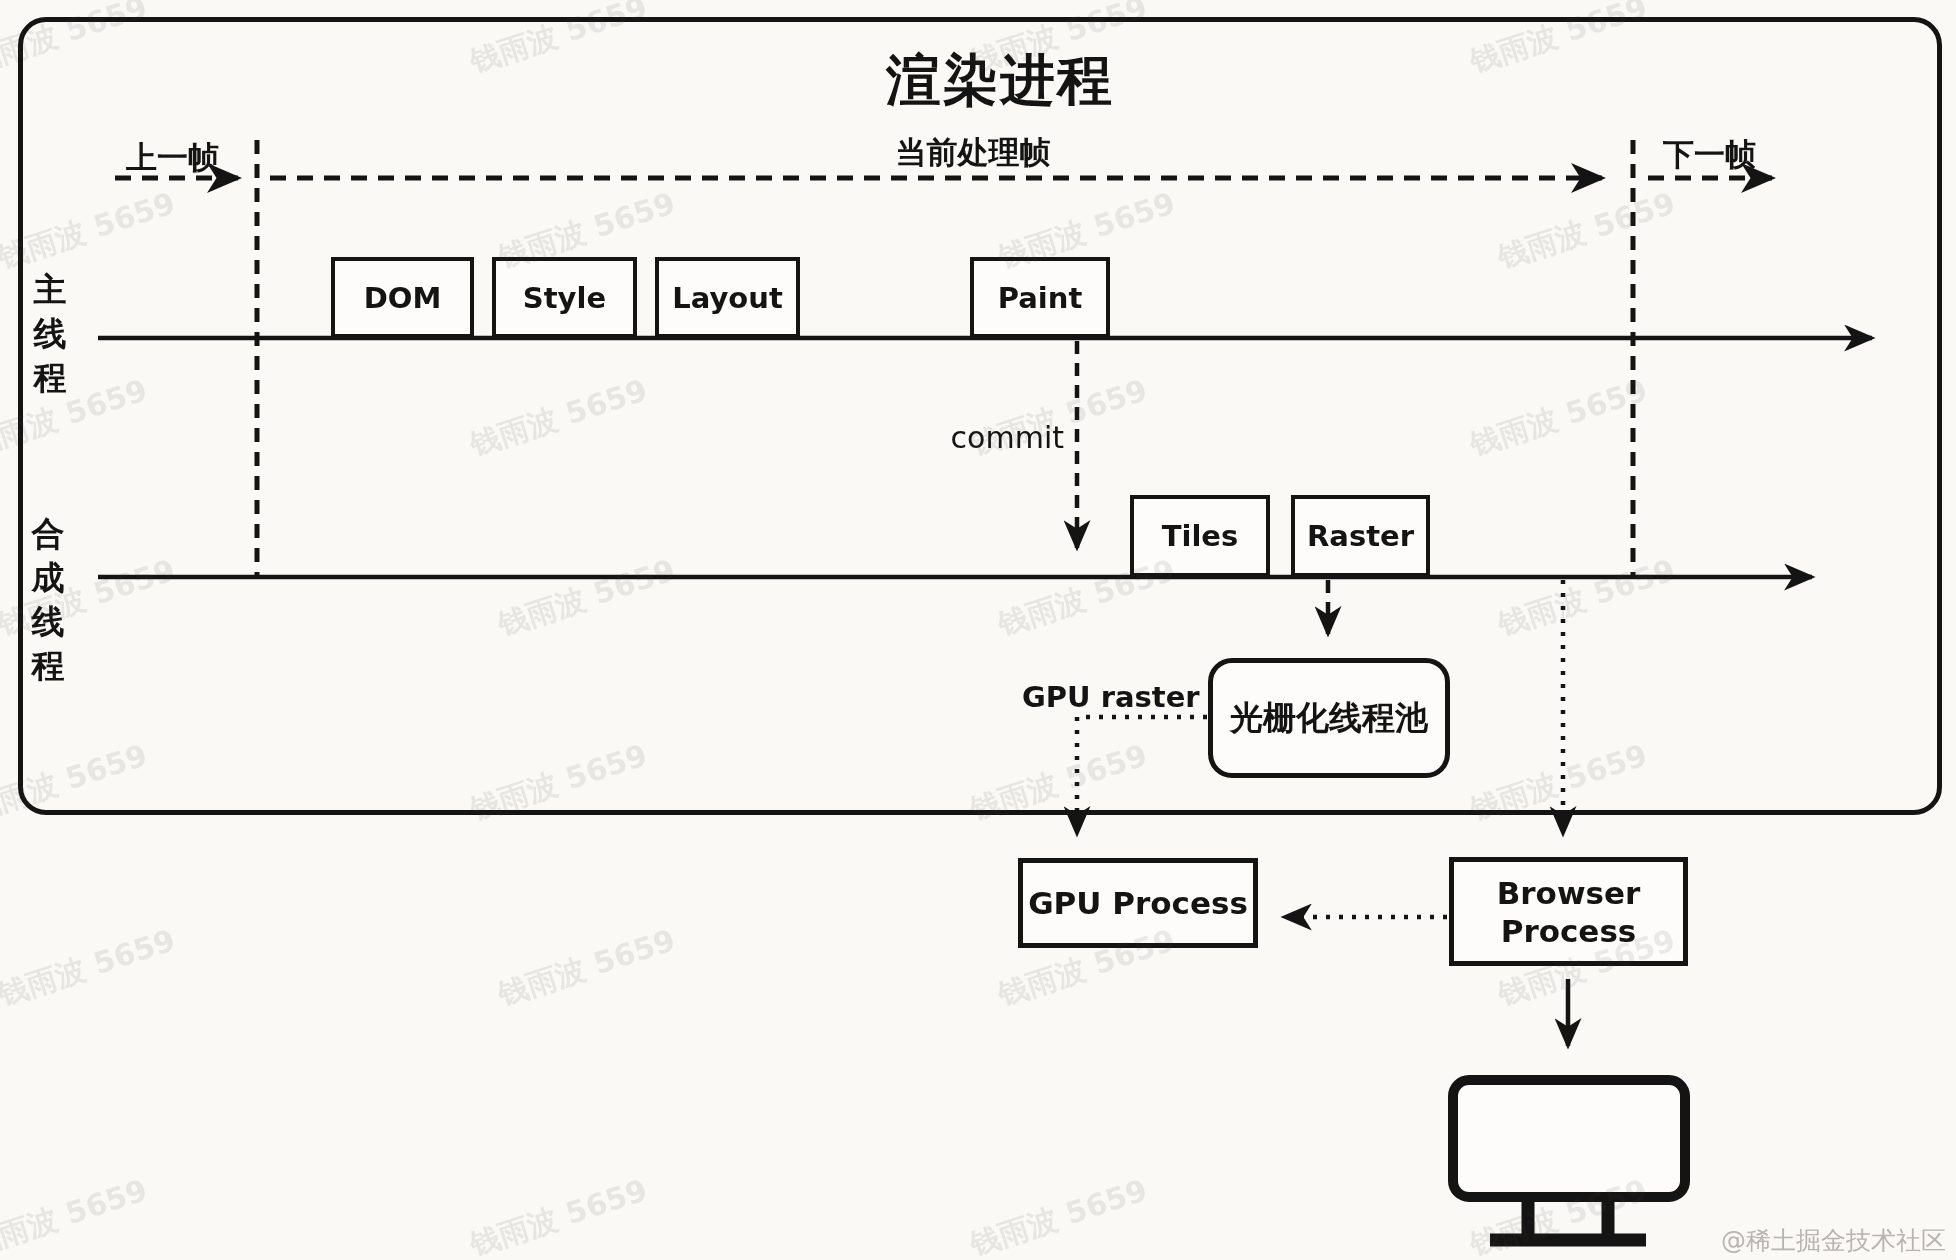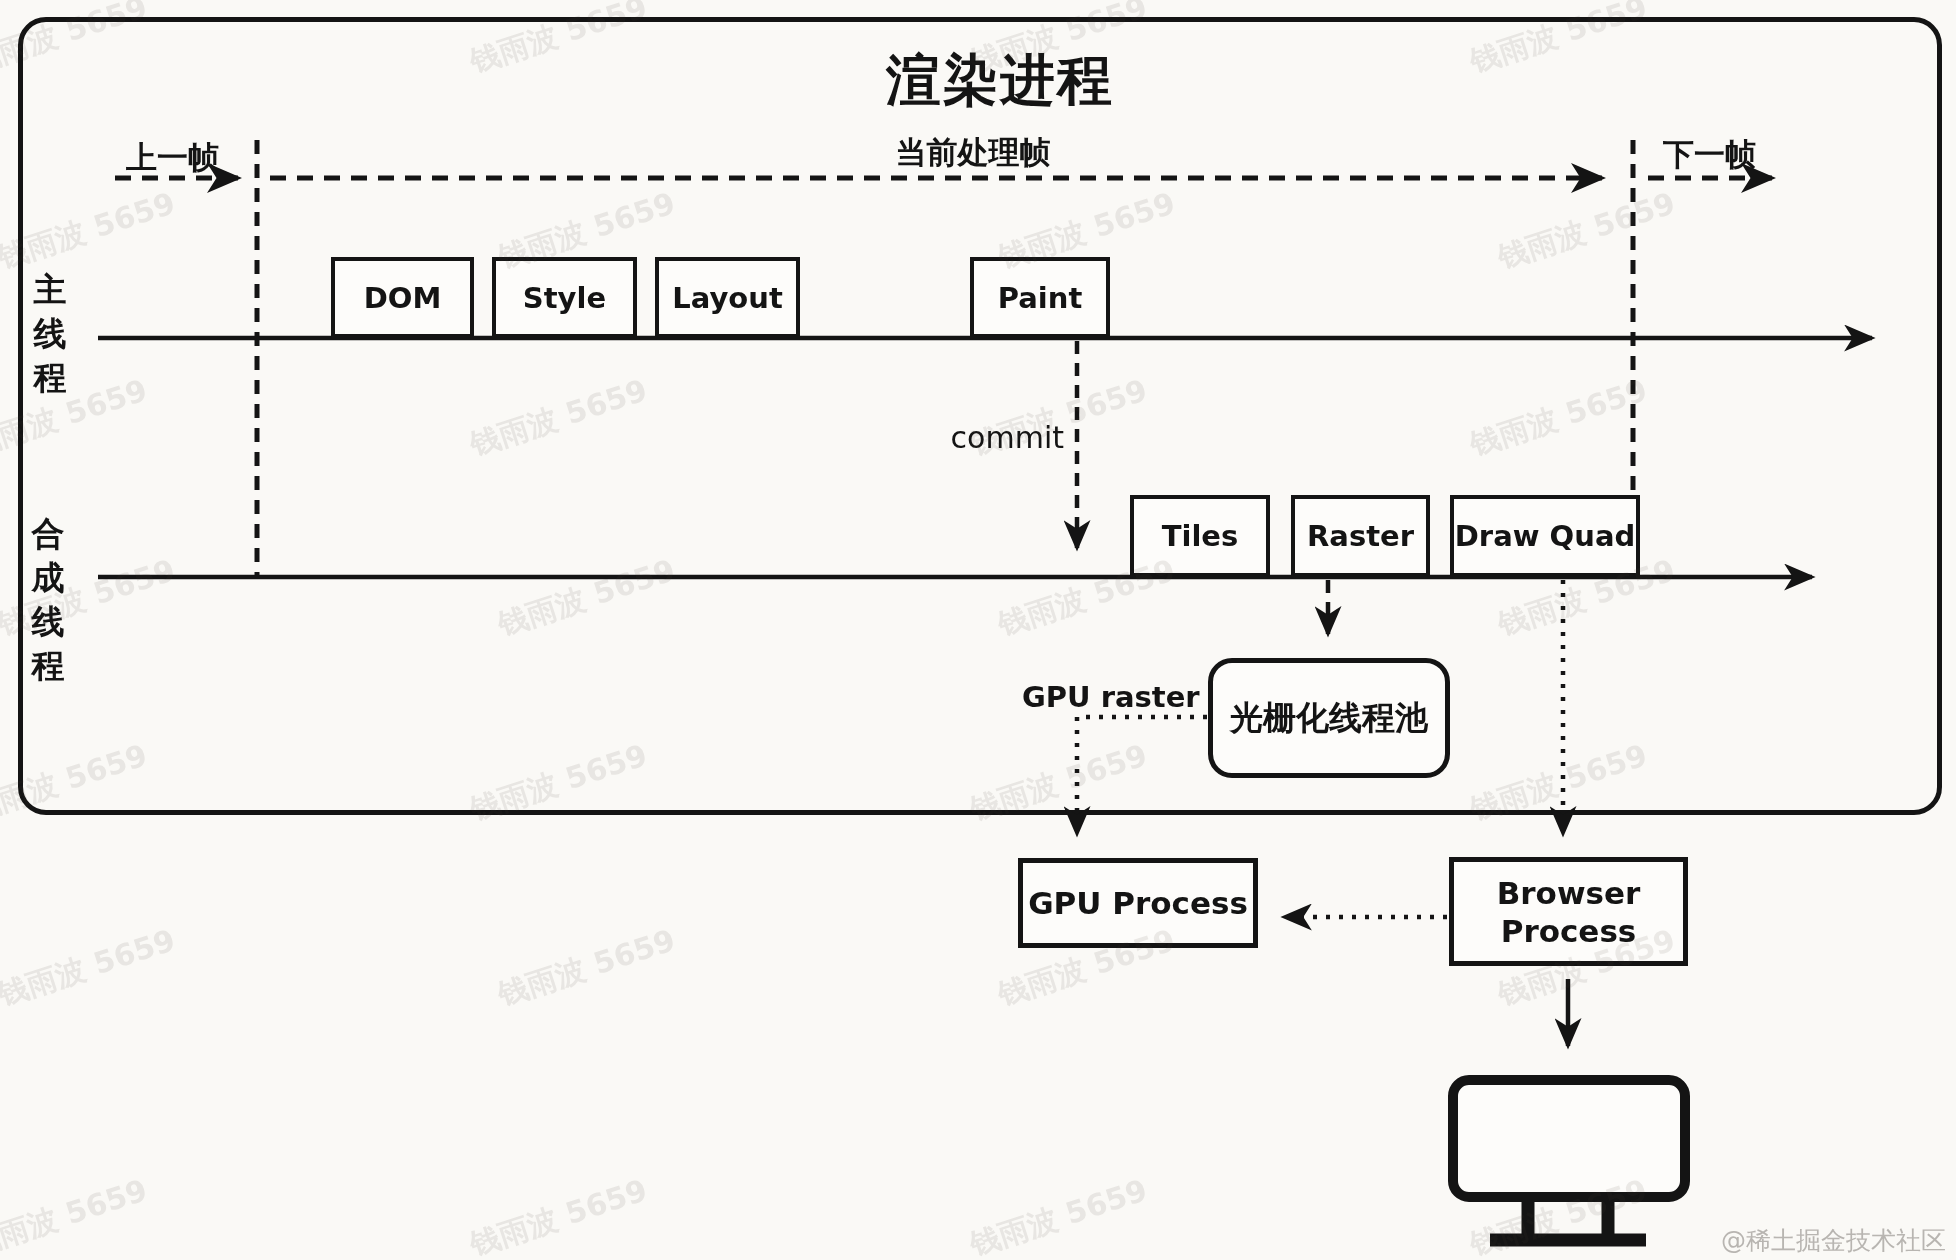--- a/index.html
+++ b/index.html
@@ -148,23 +148,20 @@
     <span>Paint</span>
   </div>
 
   <div class="abs" id="commit-label">commit</div>
 
   <div class="abs task-box row-comp" id="task-tiles">
     <span>Tiles</span>
   </div>
   <div class="abs task-box row-comp" id="task-raster">
     <span>Raster</span>
-  </div>
-  <div class="abs task-box row-comp" id="task-drawquad">
-    <span>Draw Quad</span>
   </div>
 
   <div class="abs" id="gpu-raster-label">GPU raster</div>
 
   <div class="abs" id="raster-pool-box">
     <span>光栅化线程池</span>
   </div>
 
   <div class="abs process-box" id="gpu-process-box">
     <span>GPU Process</span>

